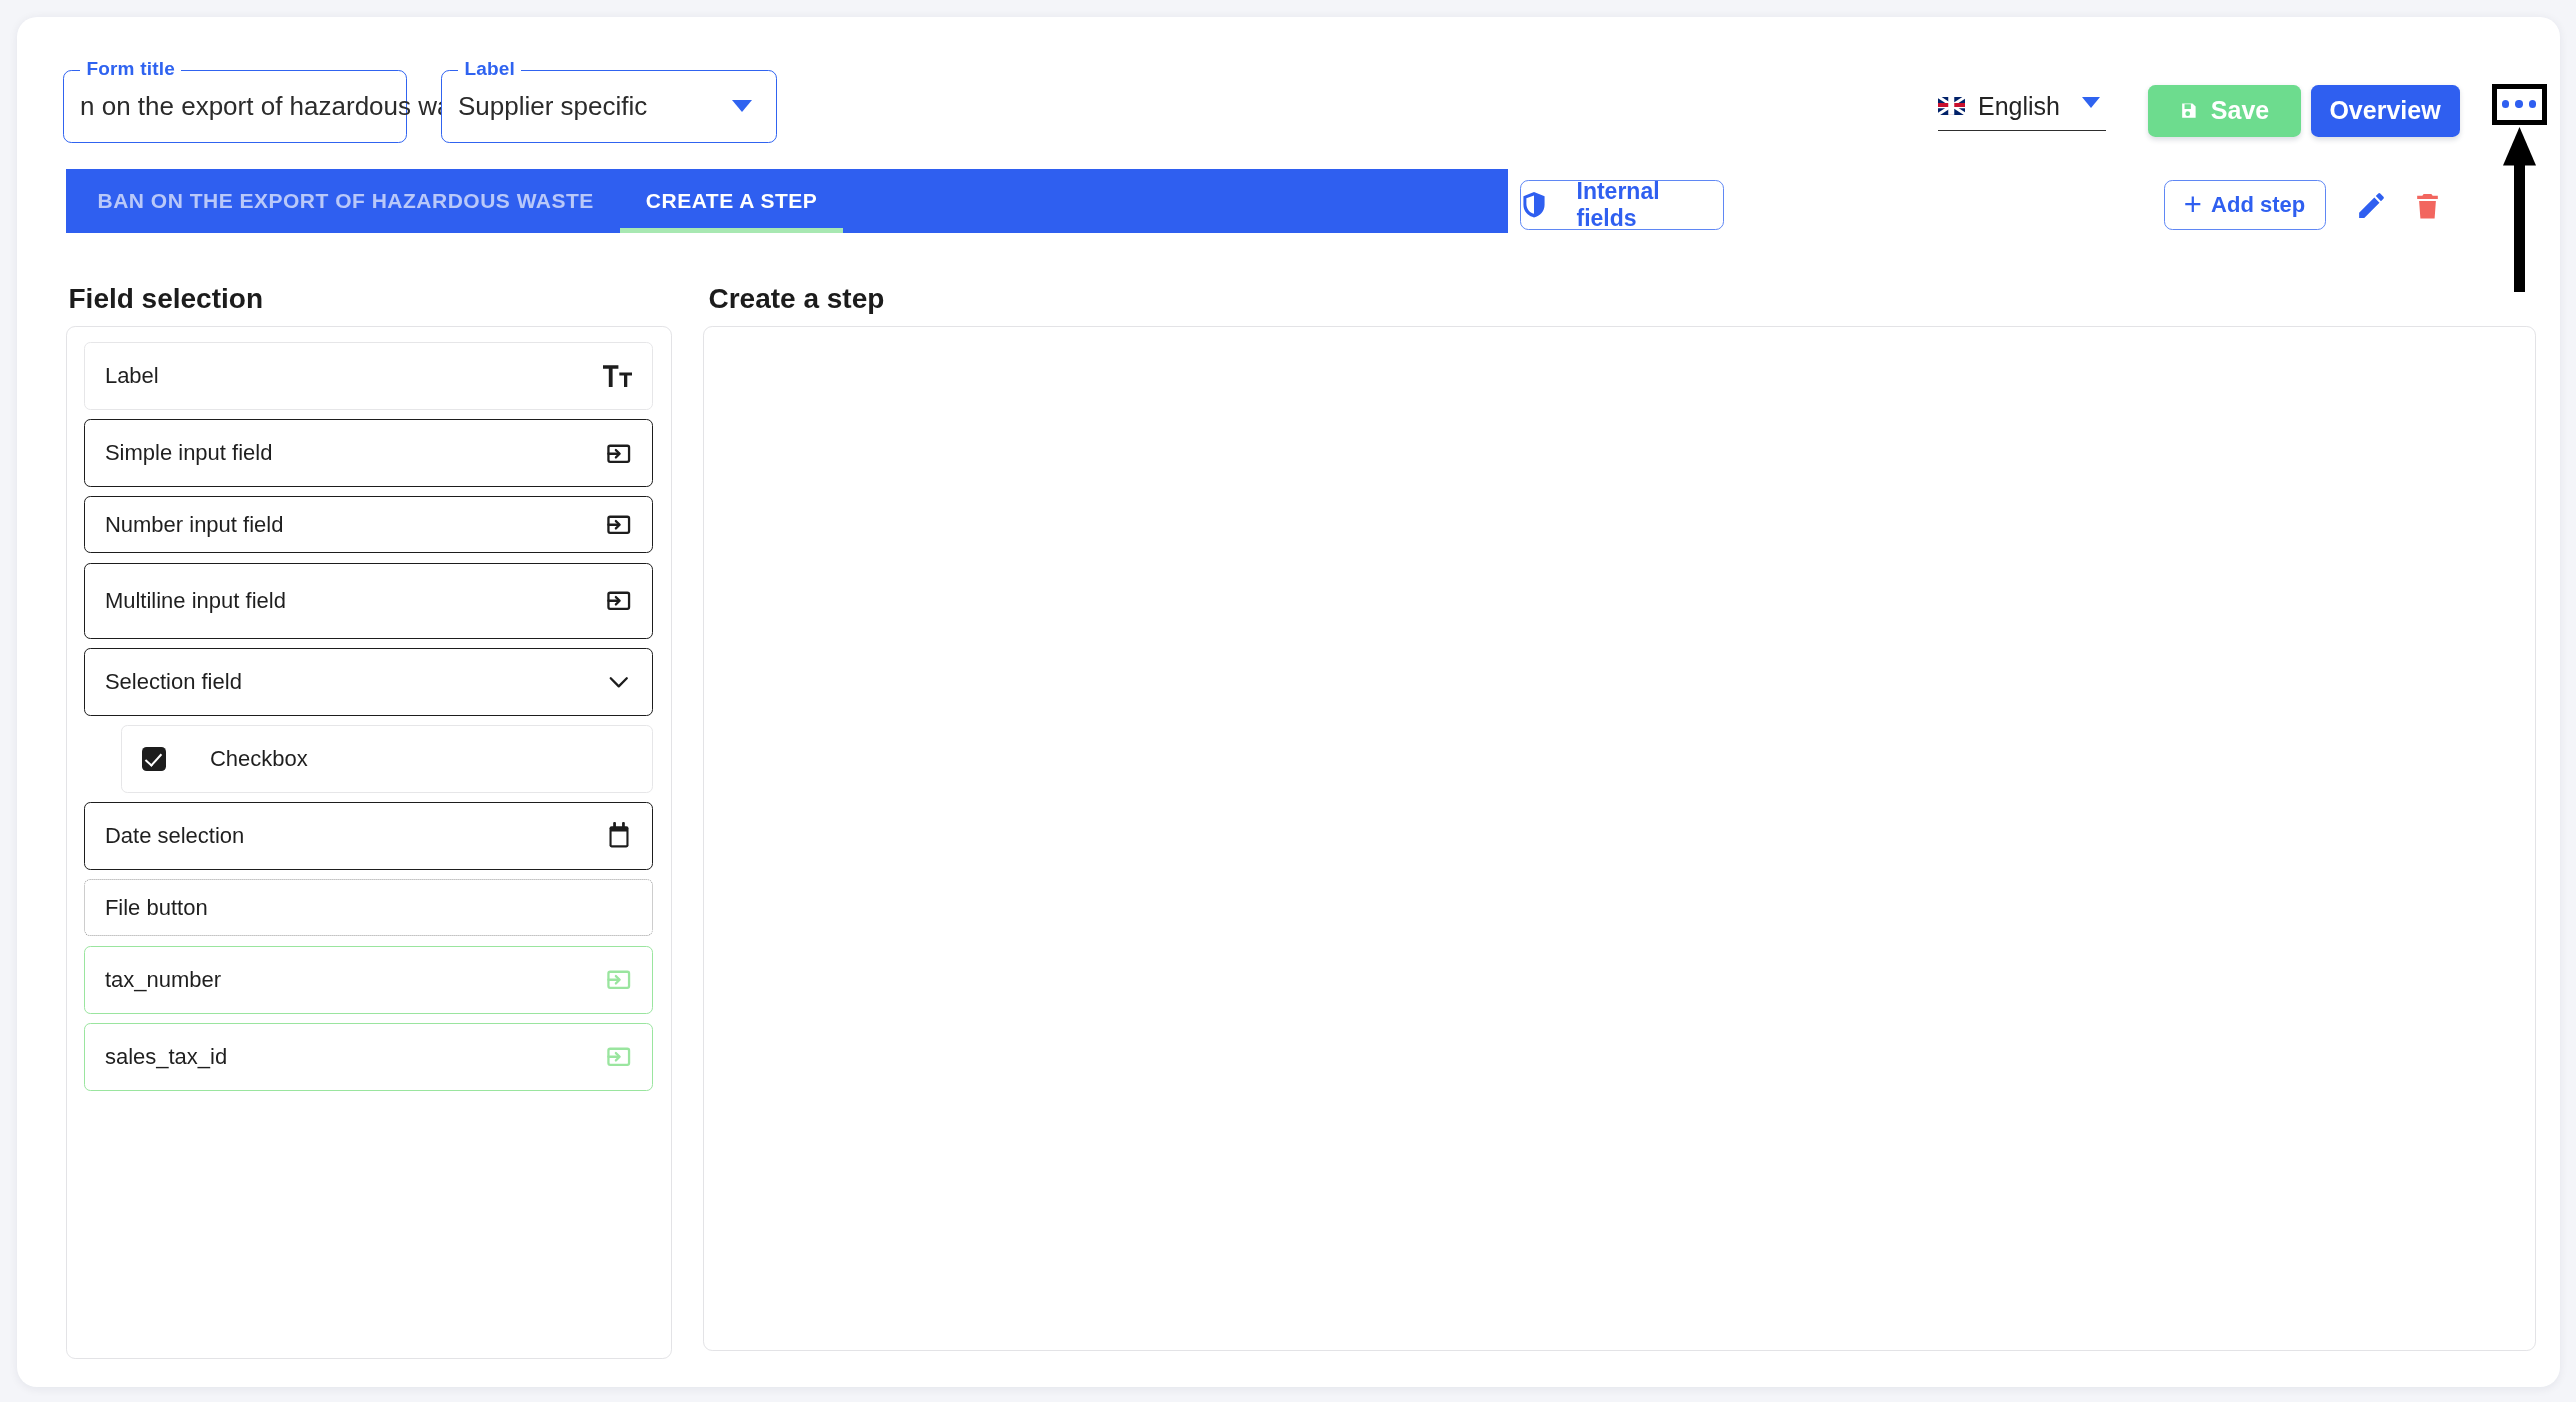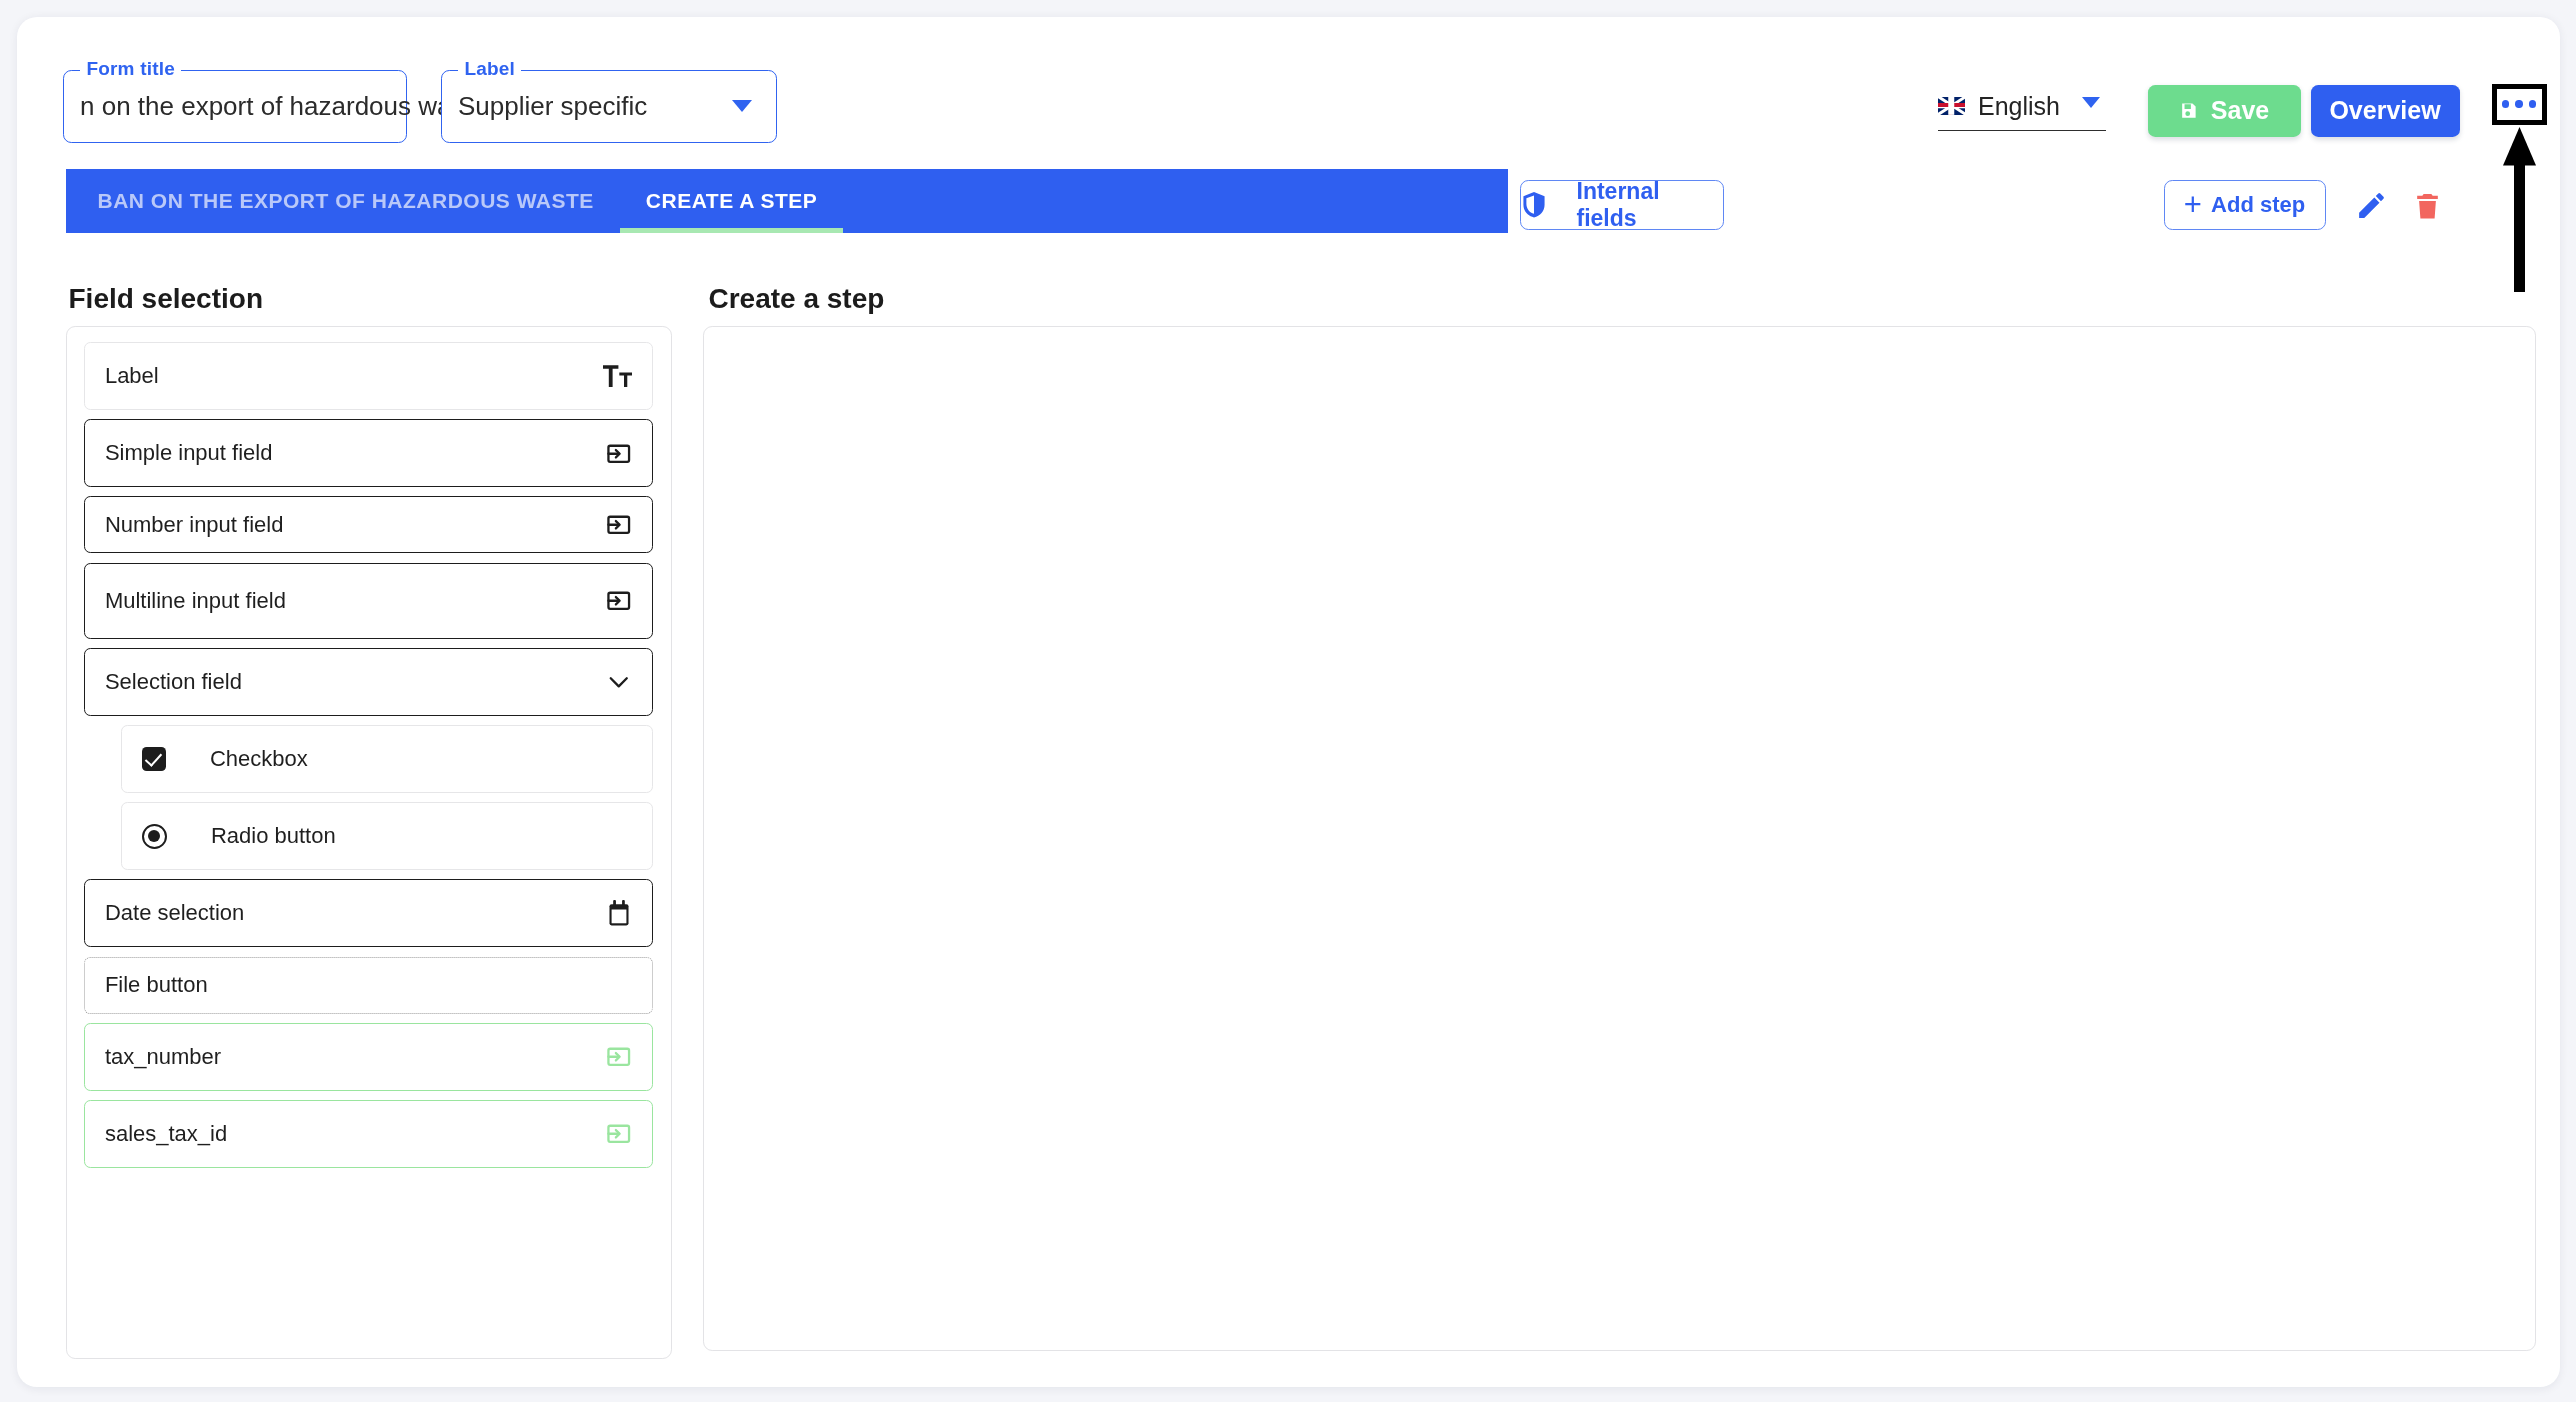--- a/index.html
+++ b/index.html
@@ -361,24 +361,20 @@
           <span class="ic">
             <svg width="27.5" height="27.5" viewBox="0 0 24 24" fill="none" stroke="#1d1d1d" stroke-width="2" stroke-linecap="round" stroke-linejoin="round">
               <path d="M5 9l7 7 7-7"></path>
             </svg>
           </span>
         </div>
         <div class="field-item light h-100 ck-row">
           <span class="cbx"></span>
           <span class="lbl">Checkbox</span>
         </div>
-        <div class="field-item light h-100 ck-row">
-          <span class="rdo"></span>
-          <span class="lbl">Radio button</span>
-        </div>
         <div class="field-item dark h-100">
           <span class="lbl">Date selection</span>
           <span class="ic">
             <svg width="26" height="27.5" viewBox="0 0 24 26" fill="#1d1d1d">
               <rect x="3" y="4" width="18" height="20" rx="2"></rect>
               <rect x="5" y="9" width="14" height="13" fill="#fff"></rect>
               <rect x="6.5" y="0" width="2.6" height="6" rx="1"></rect>
               <rect x="14.9" y="0" width="2.6" height="6" rx="1"></rect>
             </svg>
           </span>

